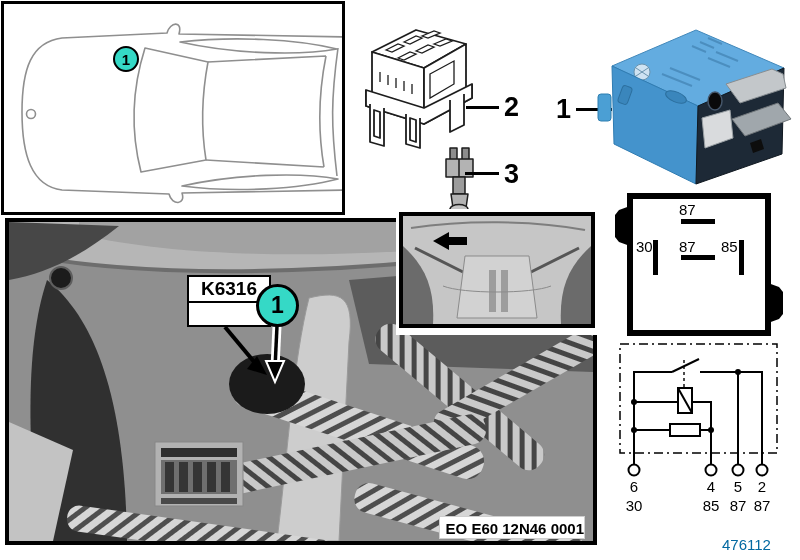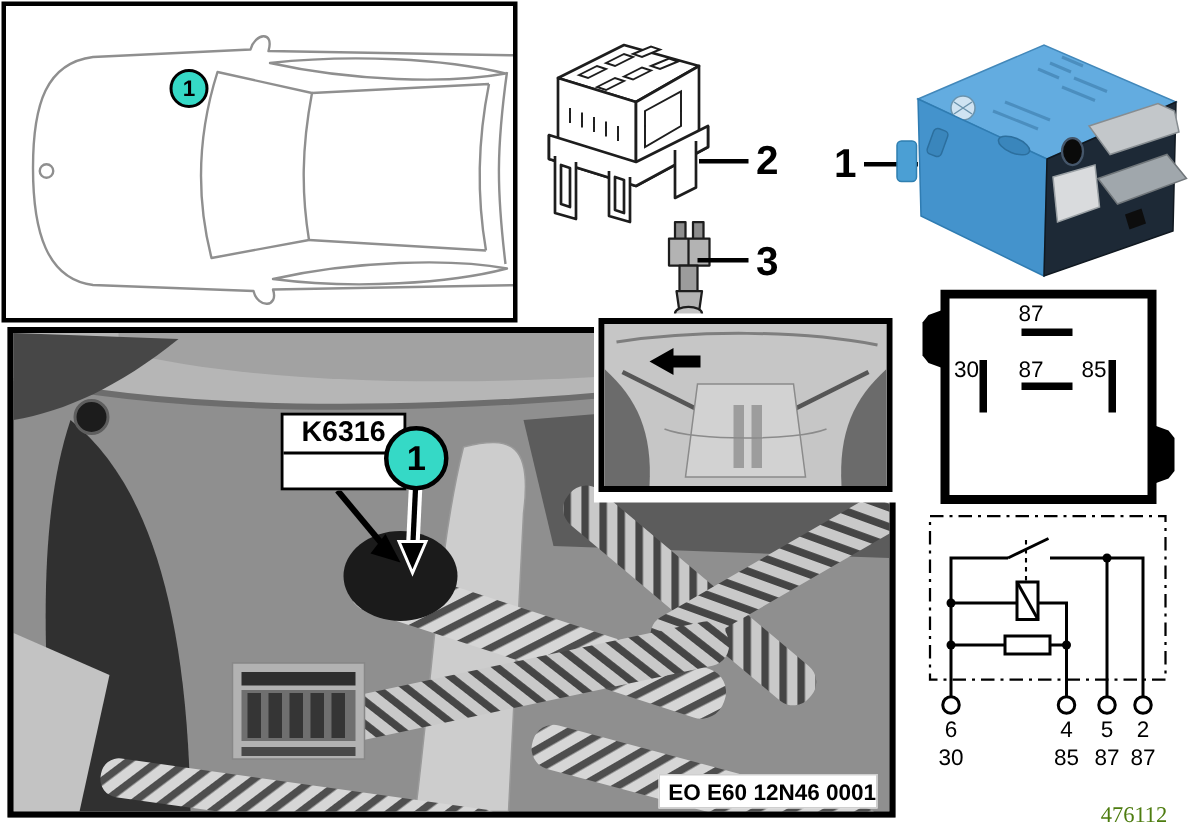--- a/index.html
+++ b/index.html
@@ -29,21 +29,21 @@
   .relay-label-row{width:100%;height:24px;text-align:center;font-weight:bold;font-size:19px;line-height:24px;}
   .relay-label-div{width:100%;height:0;border-top:2px solid #000;}
   .marker-photo{left:247px;top:62px;width:43px;height:43px;font-size:23px;border-width:3px;}
   .stamp{left:430px;top:294px;width:146px;height:23px;background:#fff;text-align:right;
          font-weight:bold;font-size:15px;line-height:23px;border:1px solid #cfcfcf;box-sizing:border-box;}
 
   
   .inset{left:396px;top:209px;width:198px;height:120px;background:#fff;padding:3px;}
   .inset-frame{border:4px solid #000;width:188px;height:108px;overflow:hidden;}
 
-  .docnum{left:722px;top:536px;width:68px;text-align:center;font-size:15px;color:#4d7c0f;font-family:Liberation Serif, serif;}
+  .docnum{left:722px;top:536px;width:68px;text-align:left;font-size:15px;color:#0369a1;}
 </style>
 </head>
 <body>
 
 <div class="canvas">
 
   <div class="abs car-panel">
     <svg width="338" height="208" viewBox="0 0 338 208">
       <g fill="none" stroke="#8f8f8f" stroke-width="1.6" stroke-linejoin="round">
         <path d="M58,34 L163,29 C166,18 179,16 175,30 L345,33 L345,186 L178,189 C182,201 168,202 165,190 L58,186 C27,182 18,150 18,108 C18,65 27,38 58,34 Z"></path>

